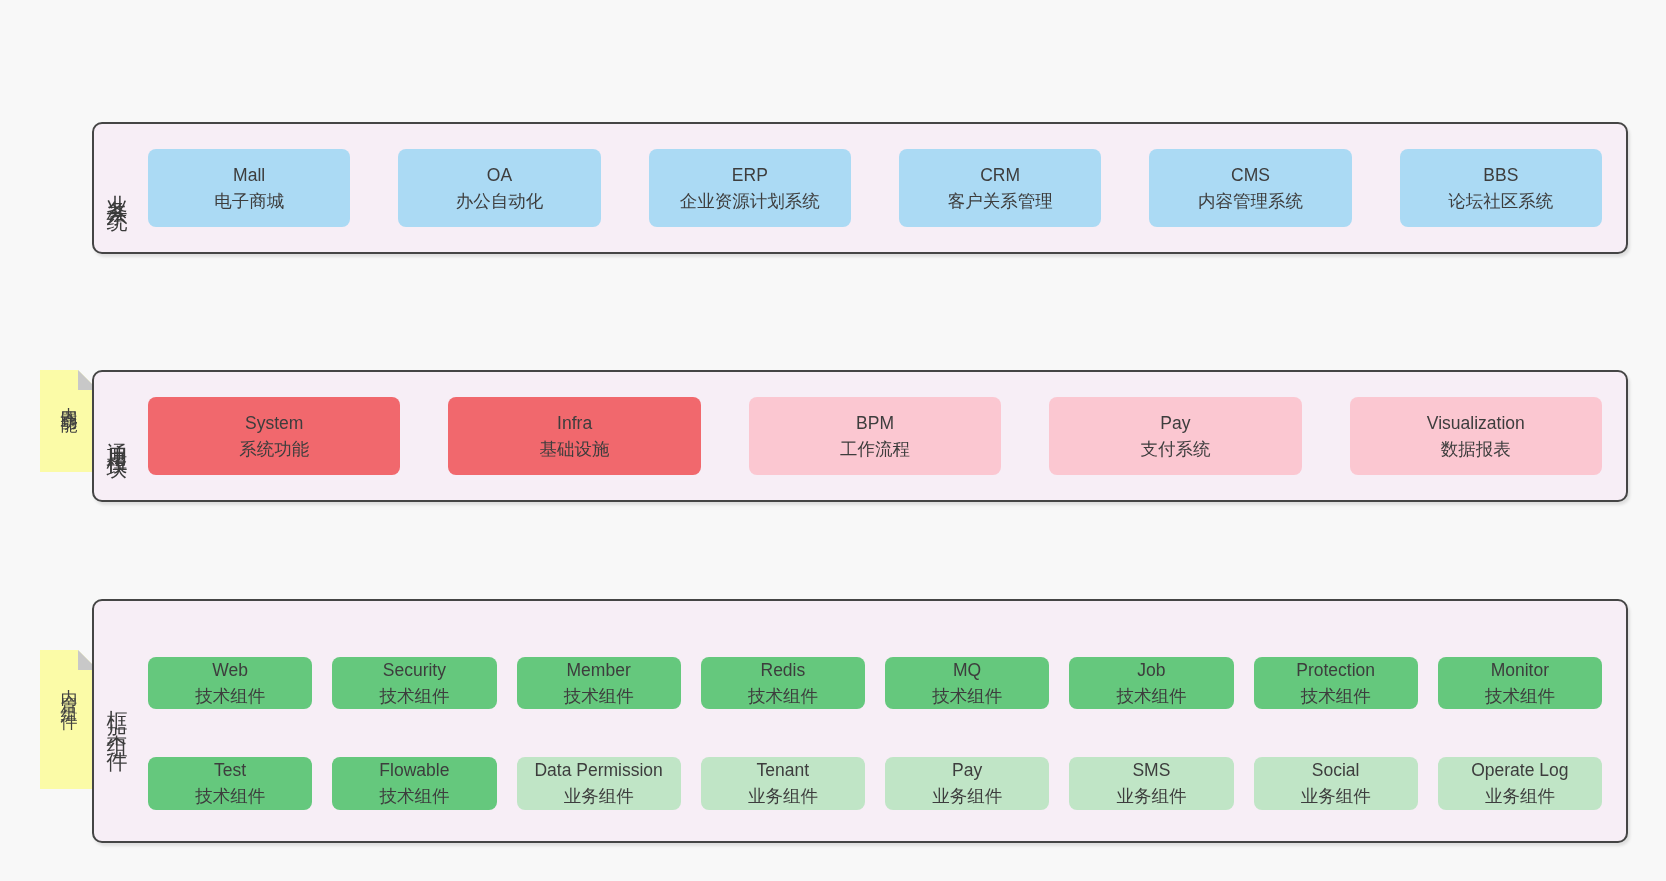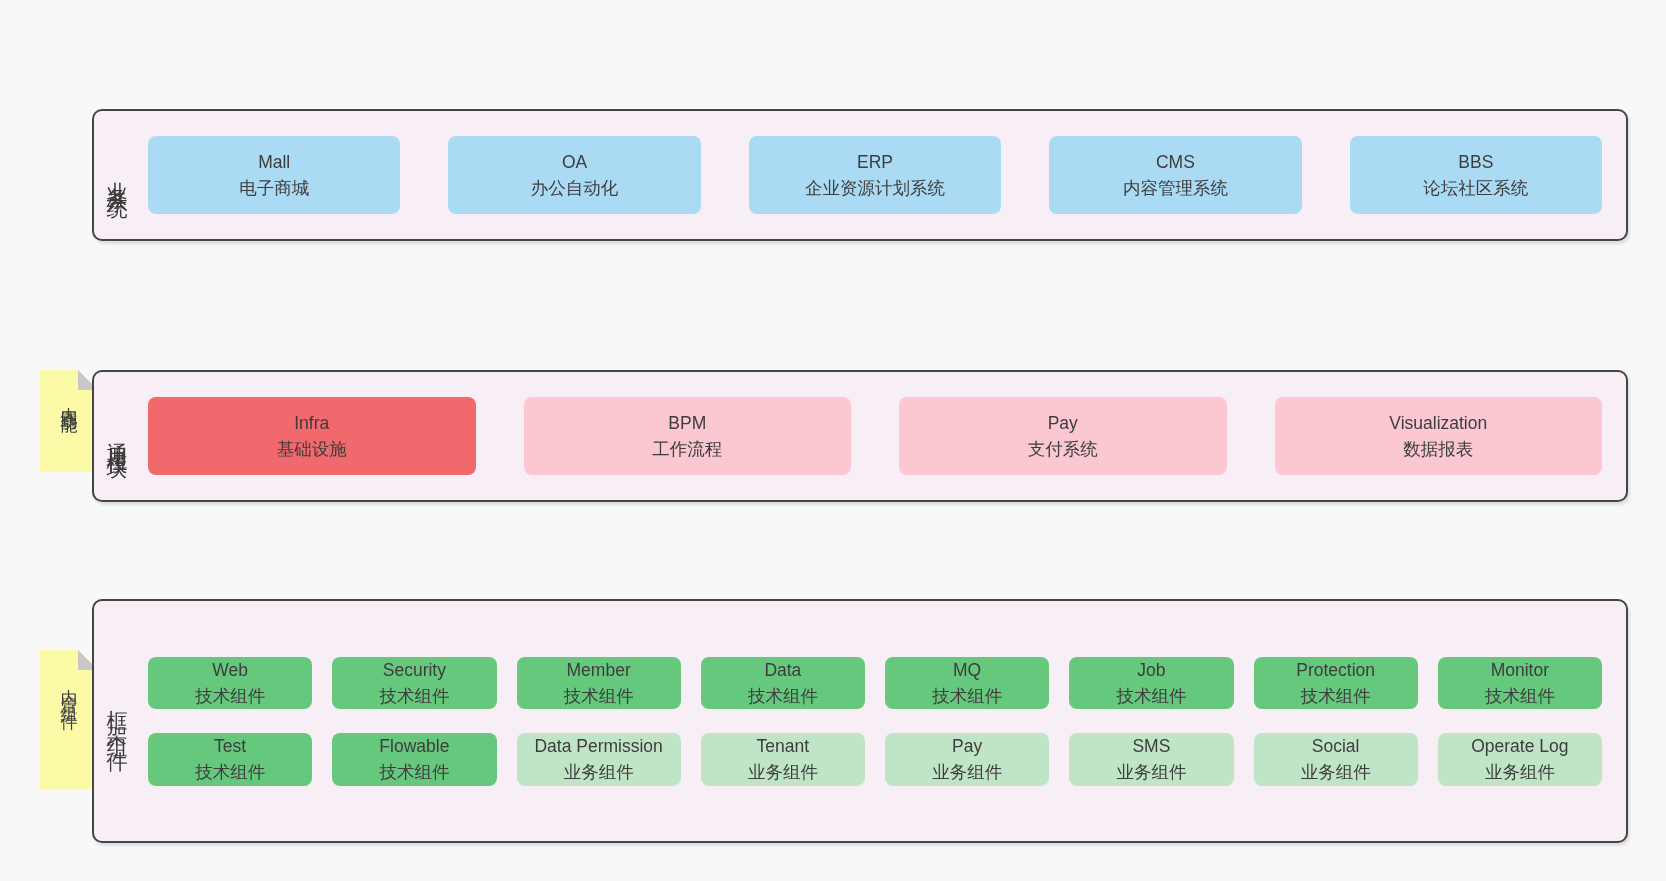--- a/index.html
+++ b/index.html
@@ -19,21 +19,21 @@
     left:92px; width:1536px;
     background: var(--band_fill, #f7eef6);
     border: 2px solid var(--band_border, #454545);
     border-radius: 10px;
     box-sizing: border-box;
     display:flex;
     align-items:center;
     box-shadow: 2px 3px 3px rgba(0,0,0,0.10);
     z-index: 2;
   }
-  .band-business   { top:109px; height:132px;justify-content:space-between; }
+  .band-business   { top:122px; height:132px;justify-content:space-between; }
   .band-modules    { top:370px; height:132px; }
   .band-components { top:599px; height:244px; }
 
   .band-label {
     width:46px;
     display:flex; justify-content:center; align-items:center;
     writing-mode: vertical-rl;
     text-orientation: upright;
     font-size:21px;
     letter-spacing:5px;
@@ -49,21 +49,21 @@
     padding:0 24px 0 8px;
     height:78px;
   }
   .rows-wrap {
     flex:1;
     display:flex;
     flex-direction:column;
     gap:24px;
     padding:0;
   }
-  .rows-wrap .band-boxes { gap:20px; height:80px; padding:0 24px 0 8px; }
+  .rows-wrap .band-boxes { gap:20px; height:80px; padding:0 24px 0 8px;margin-top:24px; }
 
   .box {
     flex:1;
     border-radius:8px;
     display:flex;
     flex-direction:column;
     justify-content:center;
     align-items:center;
     text-align:center;
     font-size:17.5px;
@@ -139,40 +139,48 @@
         </div>
         <div class="box blue">
           <div class="box-name">OA</div>
           <div class="box-desc">办公自动化</div>
         </div>
         <div class="box blue">
           <div class="box-name">ERP</div>
           <div class="box-desc">企业资源计划系统</div>
         </div>
         <div class="box blue">
+          <div class="box-name">CRM</div>
+          <div class="box-desc">客户关系管理</div>
+        </div>
+        <div class="box blue">
           <div class="box-name">CMS</div>
           <div class="box-desc">内容管理系统</div>
         </div>
         <div class="box blue">
           <div class="box-name">BBS</div>
           <div class="box-desc">论坛社区系统</div>
         </div>
       </div>
   </div>
 
 
   <div class="sticky sticky-mid">
     <div class="sticky-text">内置功能</div>
   </div>
   <div class="fold" style="left:78px; top:370px; position:absolute; z-index:1;"></div>
 
   <div class="band band-modules">
     <div class="band-label">通用模块</div>
     <div class="band-boxes">
         <div class="box red">
+          <div class="box-name">System</div>
+          <div class="box-desc">系统功能</div>
+        </div>
+        <div class="box red">
           <div class="box-name">Infra</div>
           <div class="box-desc">基础设施</div>
         </div>
         <div class="box pink">
           <div class="box-name">BPM</div>
           <div class="box-desc">工作流程</div>
         </div>
         <div class="box pink">
           <div class="box-name">Pay</div>
           <div class="box-desc">支付系统</div>
@@ -200,21 +208,21 @@
           </div>
           <div class="box green">
             <div class="box-name">Security</div>
             <div class="box-desc">技术组件</div>
           </div>
           <div class="box green">
             <div class="box-name">Member</div>
             <div class="box-desc">技术组件</div>
           </div>
           <div class="box green">
-            <div class="box-name">Data</div>
+            <div class="box-name">Redis</div>
             <div class="box-desc">技术组件</div>
           </div>
           <div class="box green">
             <div class="box-name">MQ</div>
             <div class="box-desc">技术组件</div>
           </div>
           <div class="box green">
             <div class="box-name">Job</div>
             <div class="box-desc">技术组件</div>
           </div>

